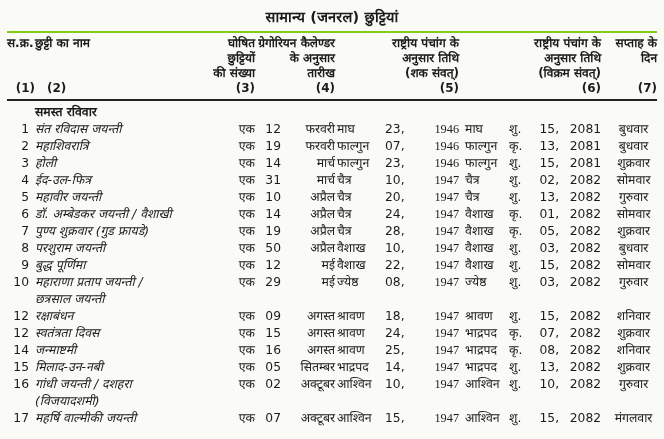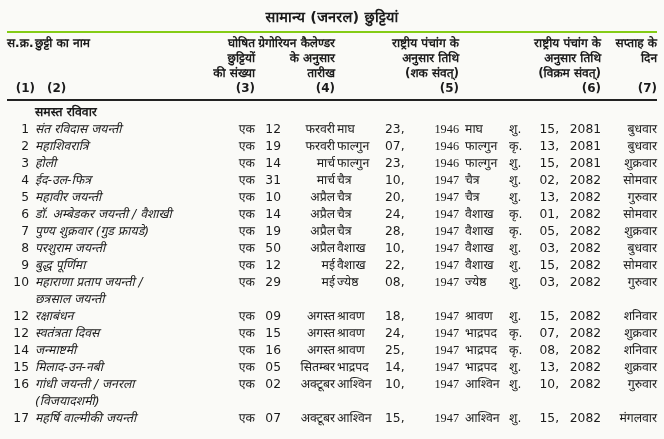--- a/index.html
+++ b/index.html
@@ -63,21 +63,21 @@
   .c-count   { text-align: right; }
   .c-gday    { text-align: right; }
   .c-gmonth  { text-align: right; padding-left: 10px; }
   .c-smonth  { text-align: left; padding-left: 2px; }
   .c-sday    { text-align: left; }
   .c-syear   { text-align: right; padding-left: 11px; font-family: Liberation Serif, serif; }
   .c-vmonth  { text-align: left; padding-left: 6px; }
   .c-vpaksha { text-align: left; }
   .c-vday    { text-align: right; }
   .c-vyear   { text-align: right; padding-left: 9px; }
-  .c-weekday { text-align: right; padding-left: 9px; }
+  .c-weekday { text-align: center; padding-left: 9px; }
 </style>
 </head>
 <body>
 
 <div class="page">
   <div class="doc-title">सामान्य (जनरल) छुट्टियां</div>
 
   <table class="holiday-table">
     <colgroup>
       <col style="width:28px">
@@ -376,21 +376,21 @@
     <td class="c-syear">1947</td>
     <td class="c-vmonth">भाद्रपद</td>
     <td class="c-vpaksha">शु.</td>
     <td class="c-vday">13,</td>
     <td class="c-vyear">2082</td>
     <td class="c-weekday">शुक्रवार</td>
   </tr>
         <tr>
     <td class="c-sn">16</td>
     <td class="c-name">
-      <div>गांधी जयन्ती / जनरला</div>
+      <div>गांधी जयन्ती / दशहरा</div>
       <div>(विजयादशमी)</div>
     </td>
     <td class="c-count">एक</td>
     <td class="c-gday">02</td>
     <td class="c-gmonth">अक्टूबर</td>
     <td class="c-smonth">आश्विन</td>
     <td class="c-sday">10,</td>
     <td class="c-syear">1947</td>
     <td class="c-vmonth">आश्विन</td>
     <td class="c-vpaksha">शु.</td>

